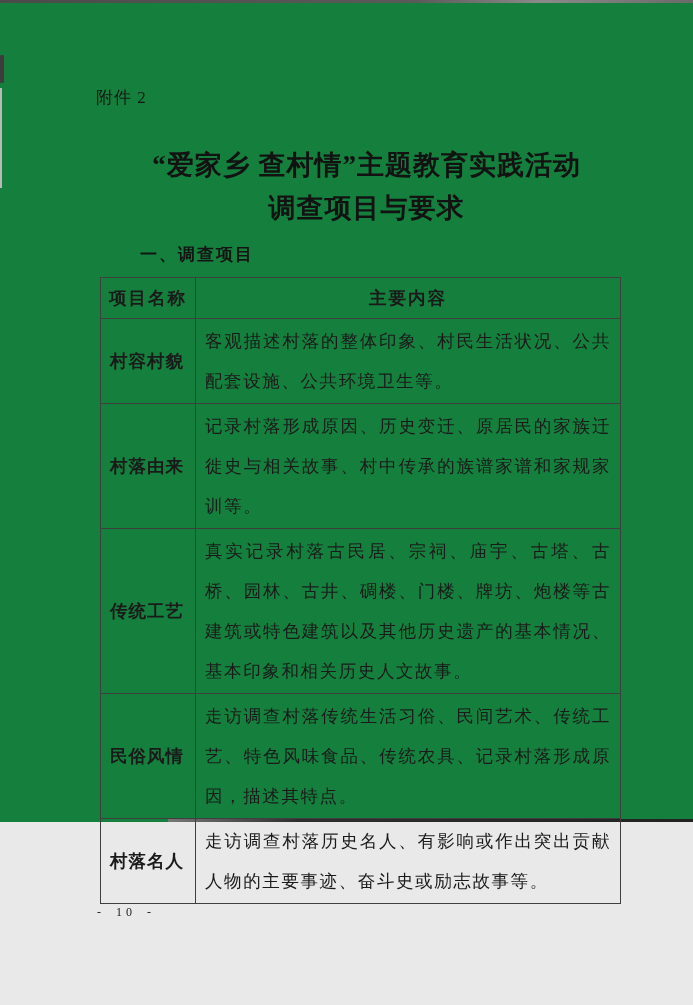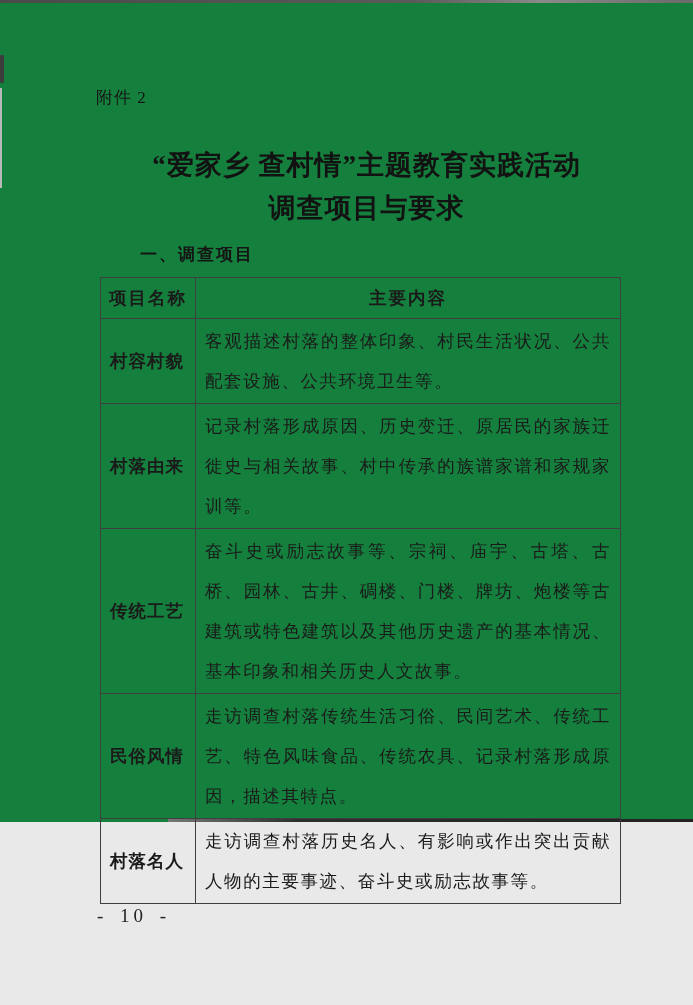--- a/index.html
+++ b/index.html
@@ -85,21 +85,21 @@
     line-height:40px;
   }
   tr.r1{height:78px;}
   tr.r2{height:100px;}
   tr.r3{height:137px;}
   tr.r4{height:98px;}
   tr.r5{height:66px;}
   tr.r6{height:67px;}
   .page-number{
     position:absolute;top:905px;left:97px;
-    font-size:19px;
+    font-size:12px;
     letter-spacing:4px;
     color:#222;
     word-spacing:4px;
   }
 </style>
 </head>
 <body>
 
 <div class="page">
 
@@ -130,21 +130,21 @@
     <tr class="r1">
       <td class="item-name">村容村貌</td>
       <td class="item-content">客观描述村落的整体印象、村民生活状况、公共配套设施、公共环境卫生等。</td>
     </tr>
     <tr class="r2">
       <td class="item-name">村落由来</td>
       <td class="item-content">记录村落形成原因、历史变迁、原居民的家族迁徙史与相关故事、村中传承的族谱家谱和家规家训等。</td>
     </tr>
     <tr class="r3">
       <td class="item-name">传统工艺</td>
-      <td class="item-content">奋斗史或励志故事等、宗祠、庙宇、古塔、古桥、园林、古井、碉楼、门楼、牌坊、炮楼等古建筑或特色建筑以及其他历史遗产的基本情况、基本印象和相关历史人文故事。</td>
+      <td class="item-content">真实记录村落古民居、宗祠、庙宇、古塔、古桥、园林、古井、碉楼、门楼、牌坊、炮楼等古建筑或特色建筑以及其他历史遗产的基本情况、基本印象和相关历史人文故事。</td>
     </tr>
     <tr class="r4">
       <td class="item-name">民俗风情</td>
       <td class="item-content">走访调查村落传统生活习俗、民间艺术、传统工艺、特色风味食品、传统农具、记录村落形成原因，描述其特点。</td>
     </tr>
     <tr class="r6">
       <td class="item-name">村落名人</td>
       <td class="item-content">走访调查村落历史名人、有影响或作出突出贡献人物的主要事迹、奋斗史或励志故事等。</td>
     </tr>
   </tbody>

